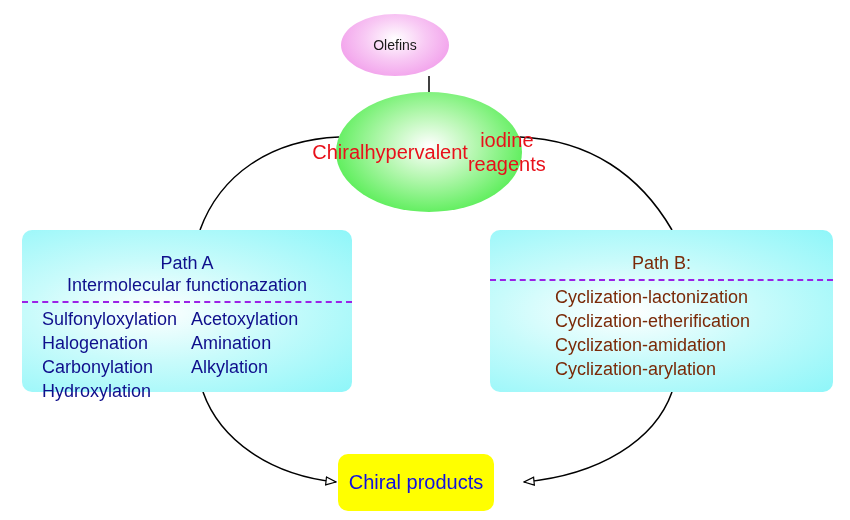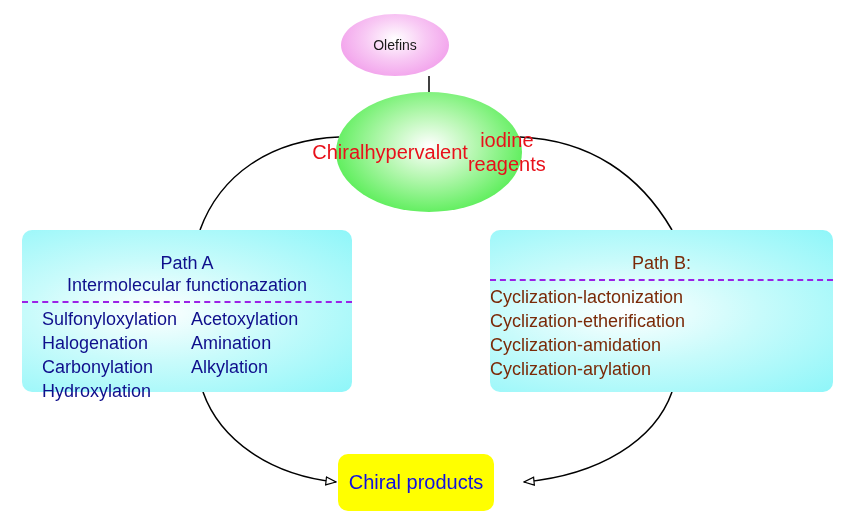--- a/index.html
+++ b/index.html
@@ -13,21 +13,21 @@
     background: radial-gradient(ellipse at 50% 45%, #ffffff 0%, #b5f7b0 35%, #22e822 100%);
     display:flex; flex-direction:row; align-items:center; justify-content:center; color:#e8101a; font-size:20px; line-height:24px; }
   .box { background: radial-gradient(ellipse at 40% 50%, #ffffff 0%, #c8fbfb 45%, #8ef6f9 100%);
     border-radius:10px; }
   .pathA { left:22px; top:230px; width:330px; height:162px; color:#0f0f8c; font-size:18px; }
   .pathB { left:490px; top:230px; width:343px; height:162px; color:#7a2a08; font-size:18px; }
   .title { line-height:22px; }
   .t1 { padding-top:22px; }
   .dash { margin:5px 0 4px 0; border-top:2px dashed #9b22e6; height:0; }
   .grid { display:grid; grid-template-columns: auto auto; justify-content:start; column-gap:14px; text-align:left; padding-left:20px; line-height:24px; }
-  .listB { text-align:left; line-height:24px; }
+  .listB { text-align:left; padding-left:65px; line-height:24px; }
   .products { left:338px; top:454px; width:156px; height:57px; background:#ffff00; border-radius:10px;
     display:flex; align-items:center; justify-content:center; color:#1010e0; font-size:20px; }
 </style>
 </head>
 <body>
 
 <svg class="lines" width="850" height="520">
   <defs>
     <marker id="arrow" viewBox="0 0 12 10" refX="11" refY="5" markerWidth="12" markerHeight="10" orient="auto" markerUnits="userSpaceOnUse">
       <path d="M1,1 L11,5 L1,9 Z" fill="#ffffff" stroke="#000" stroke-width="1.2"></path>

